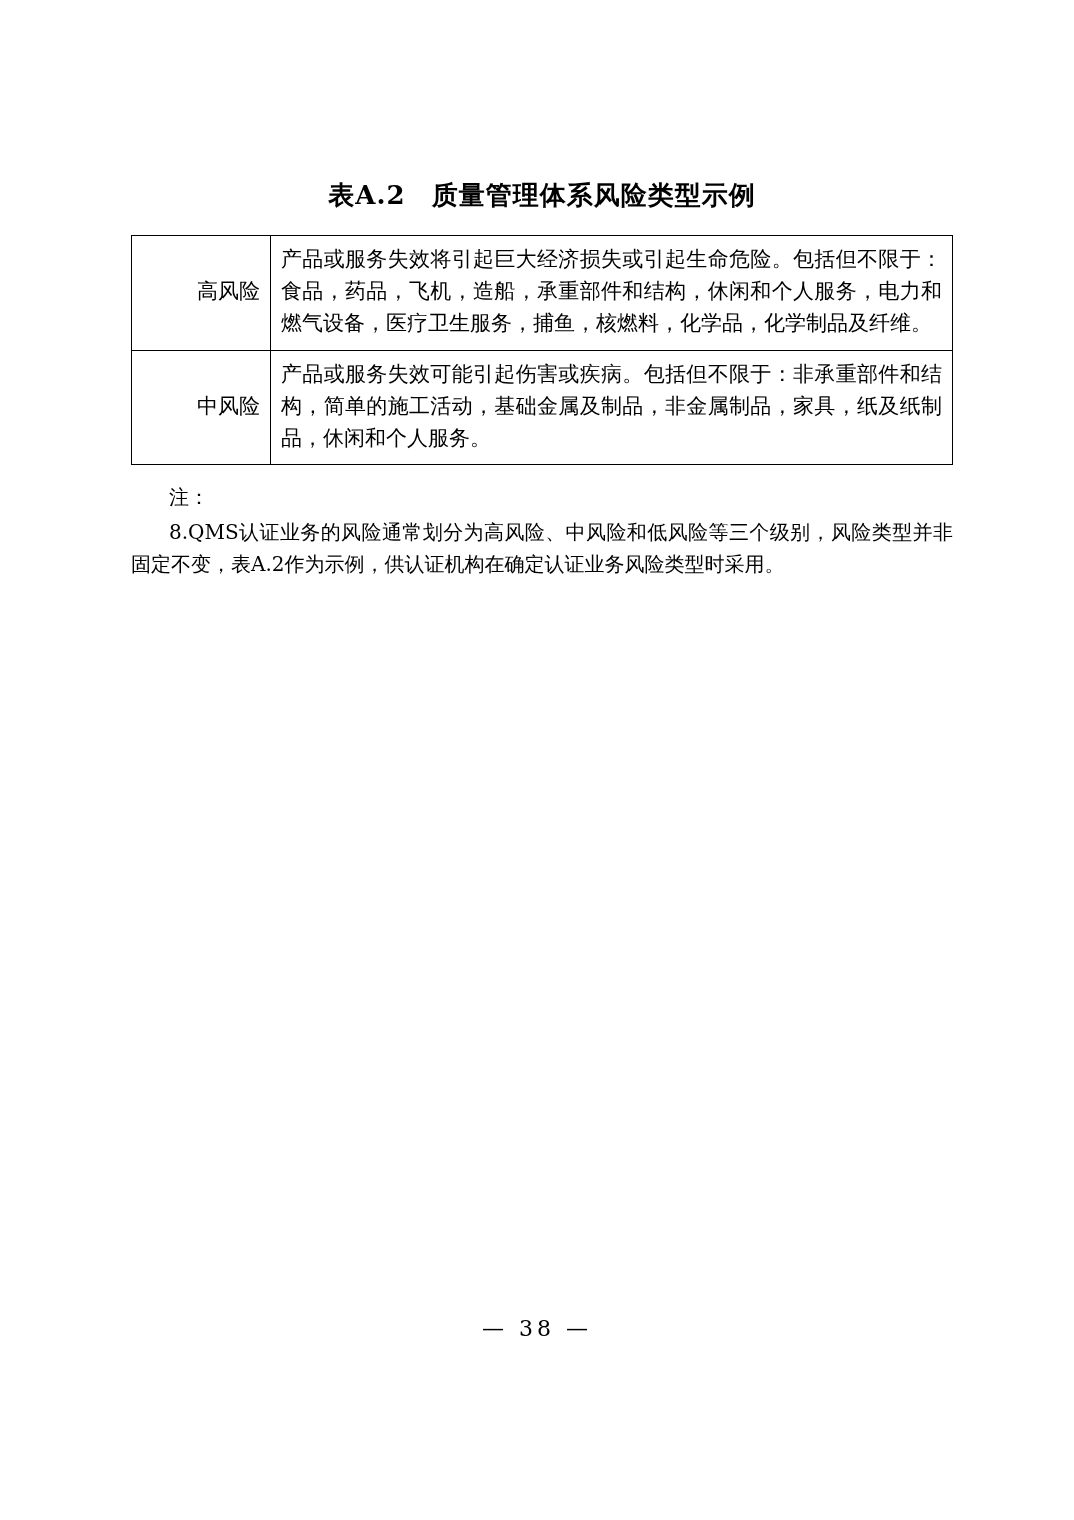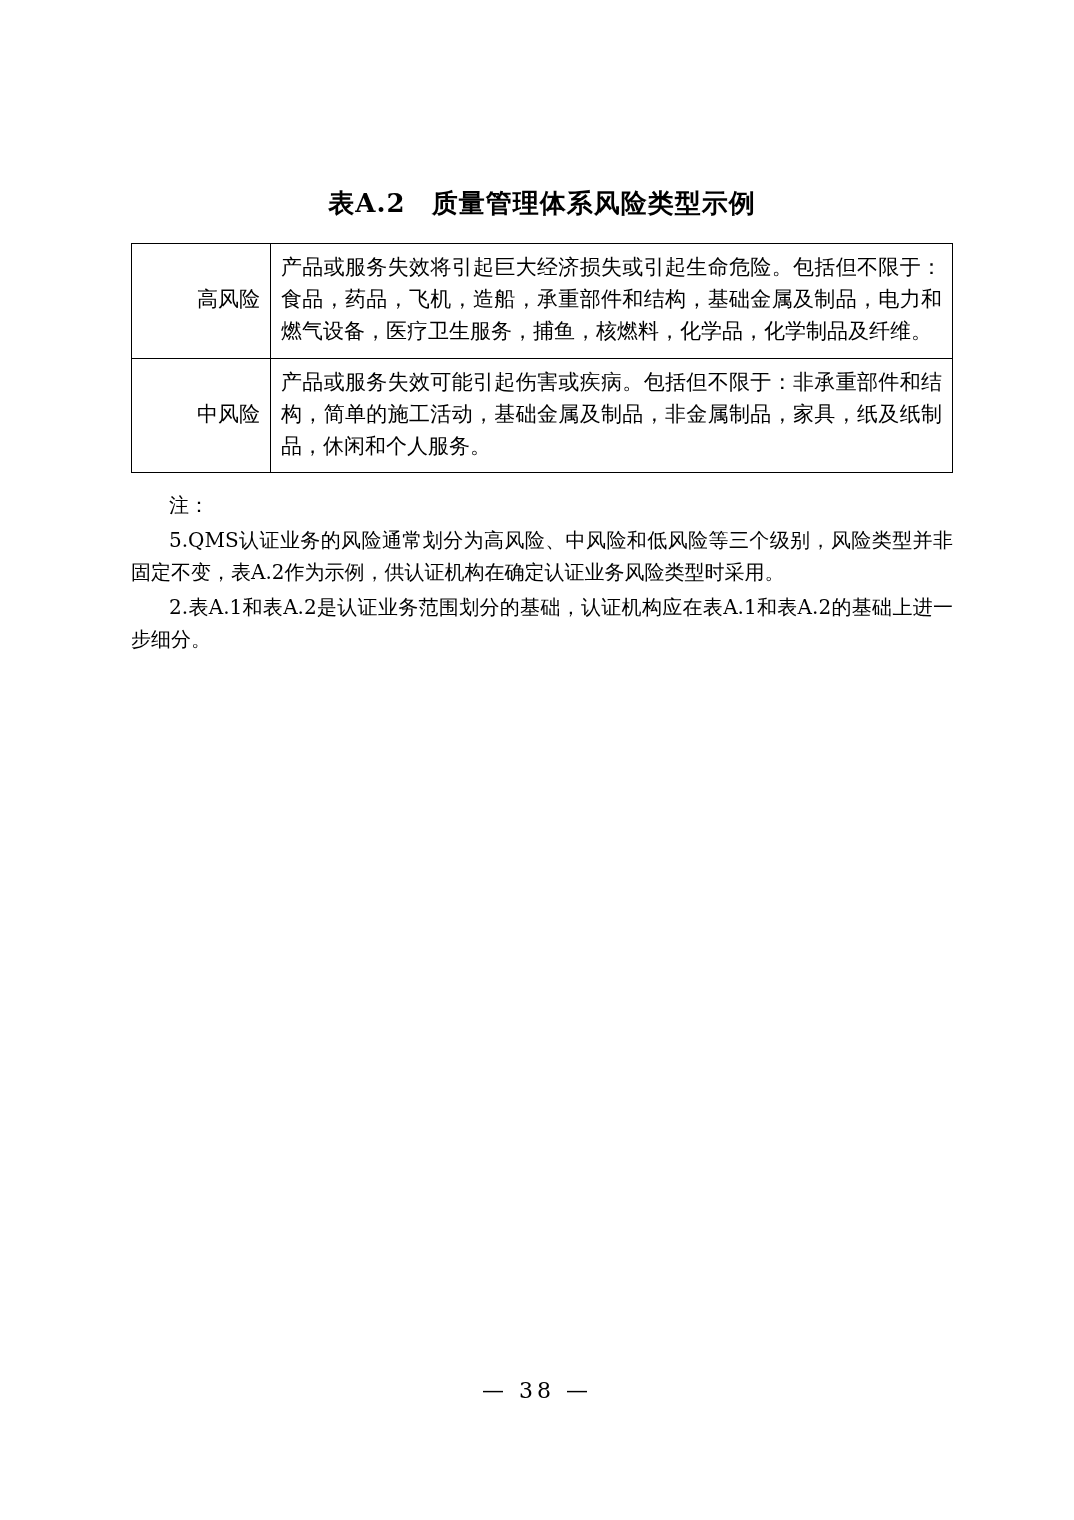--- a/index.html
+++ b/index.html
@@ -18,21 +18,21 @@
   .page {
     position: relative;
     width: 1074px;
     height: 1520px;
     box-sizing: border-box;
     padding: 0;
   }
   .content {
     position: absolute;
     left: 131px;
-    top: 186px;
+    top: 178px;
     width: 822px;
   }
   .table-title {
     text-align: center;
     font-size: 26px;
     font-weight: bold;
     letter-spacing: 1px;
     margin-bottom: 22px;
     font-family: "DejaVu Serif", "Liberation Serif", serif;
   }
@@ -74,21 +74,21 @@
   .note-item {
     text-indent: 38px;
     text-align: justify;
     text-justify: inter-ideograph;
     margin-bottom: 2px;
   }
   .page-number {
     position: absolute;
     left: 0;
     right: 0;
-    top: 1378px;
+    top: 1316px;
     text-align: center;
     font-size: 22px;
     letter-spacing: 4px;
     font-family: "DejaVu Serif", "Liberation Serif", serif;
   }
 </style>
 </head>
 <body>
 
 <div class="page">
@@ -96,32 +96,31 @@
   <div class="content">
 
     <div class="table-title">
       <span>表A.2</span><span class="title-gap"></span><span>质量管理体系风险类型示例</span>
     </div>
 
     <table class="risk-table">
       <tbody>
         <tr>
           <td class="level-cell">高风险</td>
-          <td class="desc-cell">产品或服务失效将引起巨大经济损失或引起生命危险。包括但不限于：食品，药品，飞机，造船，承重部件和结构，基础金属及制品，电力和燃气设备，医疗卫生服务，捕鱼，核燃料，化学品，化学制品及纤维。</td>
+          <td class="desc-cell">产品或服务失效将引起巨大经济损失或引起生命危险。包括但不限于：食品，药品，飞机，造船，承重部件和结构，休闲和个人服务，电力和燃气设备，医疗卫生服务，捕鱼，核燃料，化学品，化学制品及纤维。</td>
         </tr>
         <tr>
           <td class="level-cell">中风险</td>
           <td class="desc-cell">产品或服务失效可能引起伤害或疾病。包括但不限于：非承重部件和结构，简单的施工活动，基础金属及制品，非金属制品，家具，纸及纸制品，休闲和个人服务。</td>
         </tr>
       </tbody>
     </table>
 
     <div class="notes">
       <div class="note-label">注：</div>
-      <div class="note-item">5.QMS认证业务的风险通常划分为高风险、中风险和低风险等三个级别，风险类型并非固定不变，表A.2作为示例，供认证机构在确定认证业务风险类型时采用。</div>
-      <div class="note-item">2.表A.1和表A.2是认证业务范围划分的基础，认证机构应在表A.1和表A.2的基础上进一步细分。</div>
+      <div class="note-item">8.QMS认证业务的风险通常划分为高风险、中风险和低风险等三个级别，风险类型并非固定不变，表A.2作为示例，供认证机构在确定认证业务风险类型时采用。</div>
     </div>
 
   </div>
 
   <div class="page-number">— 38 —</div>
 
 </div>
 
 </body></html>

